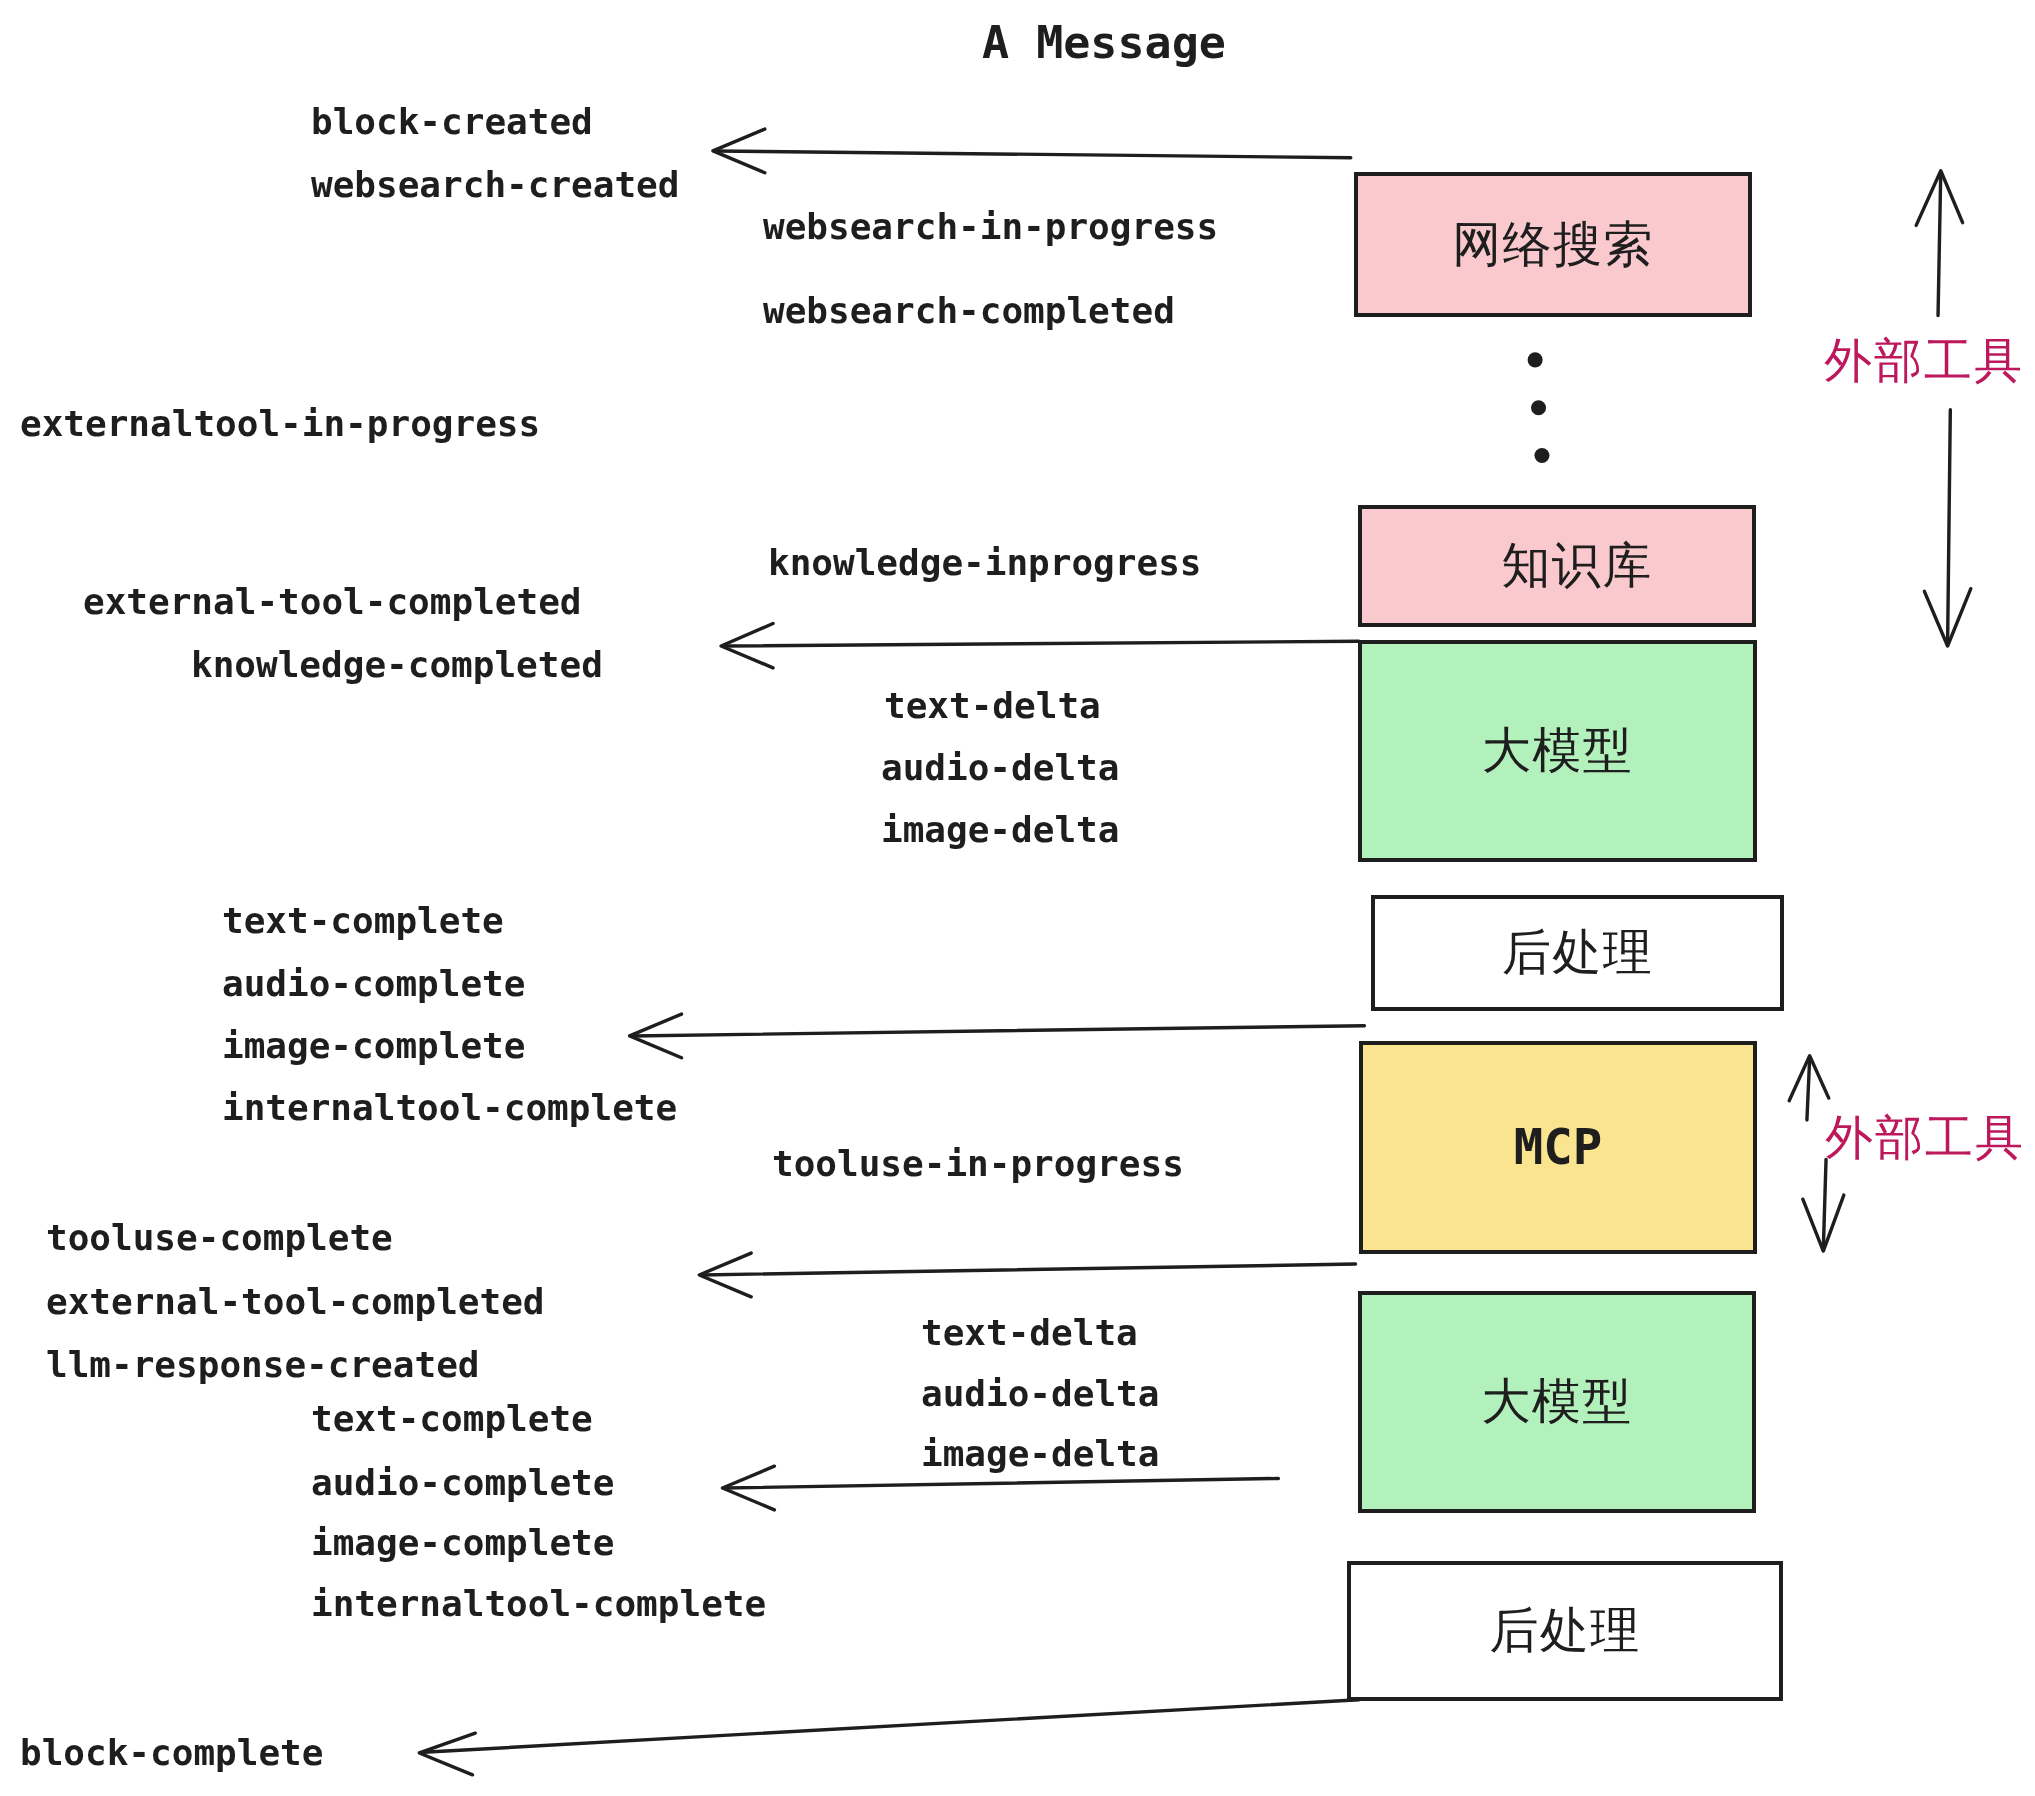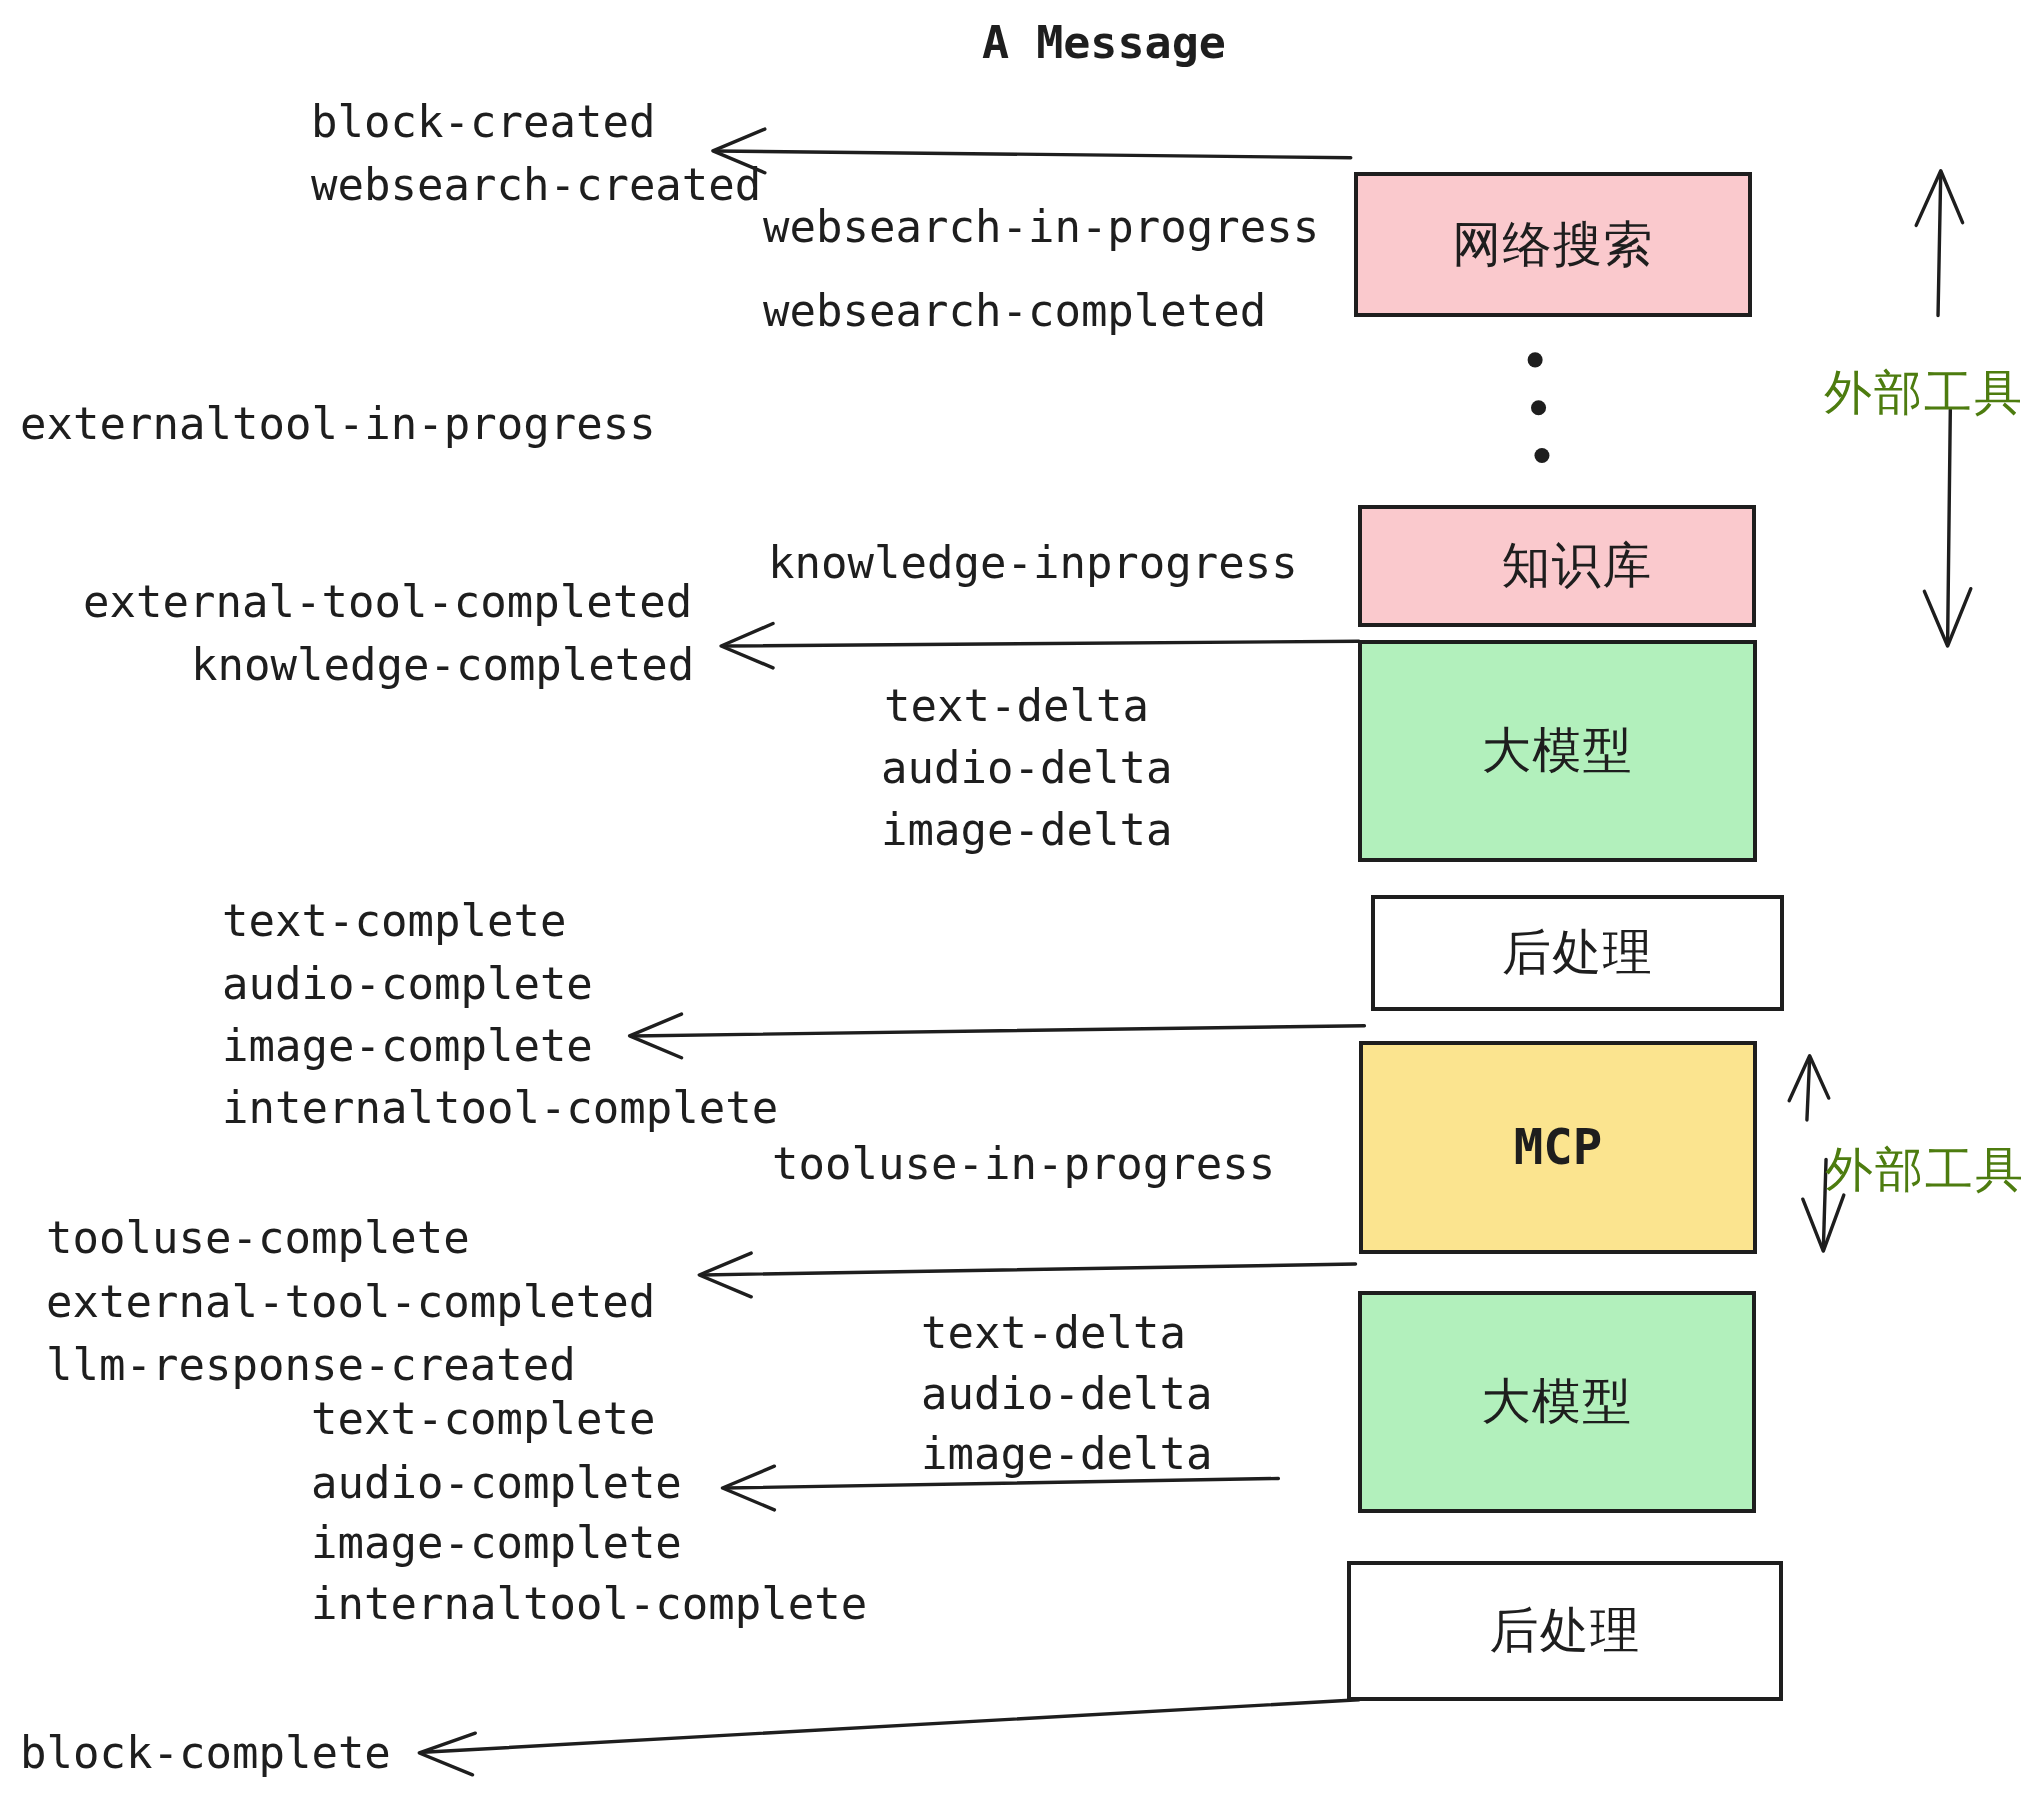--- a/index.html
+++ b/index.html
@@ -15,22 +15,22 @@
   #arrow-layer{
     position:absolute;
     left:0;top:0;
     width:2035px;height:1796px;
     pointer-events:none;
   }
   .ev{
     position:absolute;
     white-space:nowrap;
     font-family:"DejaVu Sans Mono", monospace;
-    font-weight:normal;
-    font-size:44px;
+    font-weight:bold;
+    font-size:36px;
     line-height:55px;
     color:#1e1e1e;
   }
   .title{
     position:absolute;
     left:970px;top:15px;
     font-family:"DejaVu Sans Mono", monospace;
     font-weight:bold;
     font-size:45px;
     line-height:55px;
@@ -57,24 +57,23 @@
     font-family:"DejaVu Sans Mono", monospace;
     font-weight:bold;
     font-size:49px;
     letter-spacing:0;
   }
   .side-label{
     position:absolute;
     font-family:"Liberation Sans", sans-serif;
     font-size:48px;
     line-height:55px;
-    color:#4d7c0f;
+    color:#be185d;
     white-space:nowrap;
     letter-spacing:2px;
-    margin-top:32px;
   }
   
   #box-websearch{left:1354px;top:172px;width:398px;height:145px;}
   #box-knowledge{left:1358px;top:505px;width:398px;height:122px;padding-left:40px;}
   #box-model1{left:1358px;top:640px;width:399px;height:222px;}
   #box-post1{left:1371px;top:895px;width:413px;height:116px;}
   #box-mcp{left:1359px;top:1041px;width:398px;height:213px;}
   #box-model2{left:1358px;top:1291px;width:398px;height:222px;}
   #box-post2{left:1347px;top:1561px;width:436px;height:140px;}
 </style>

